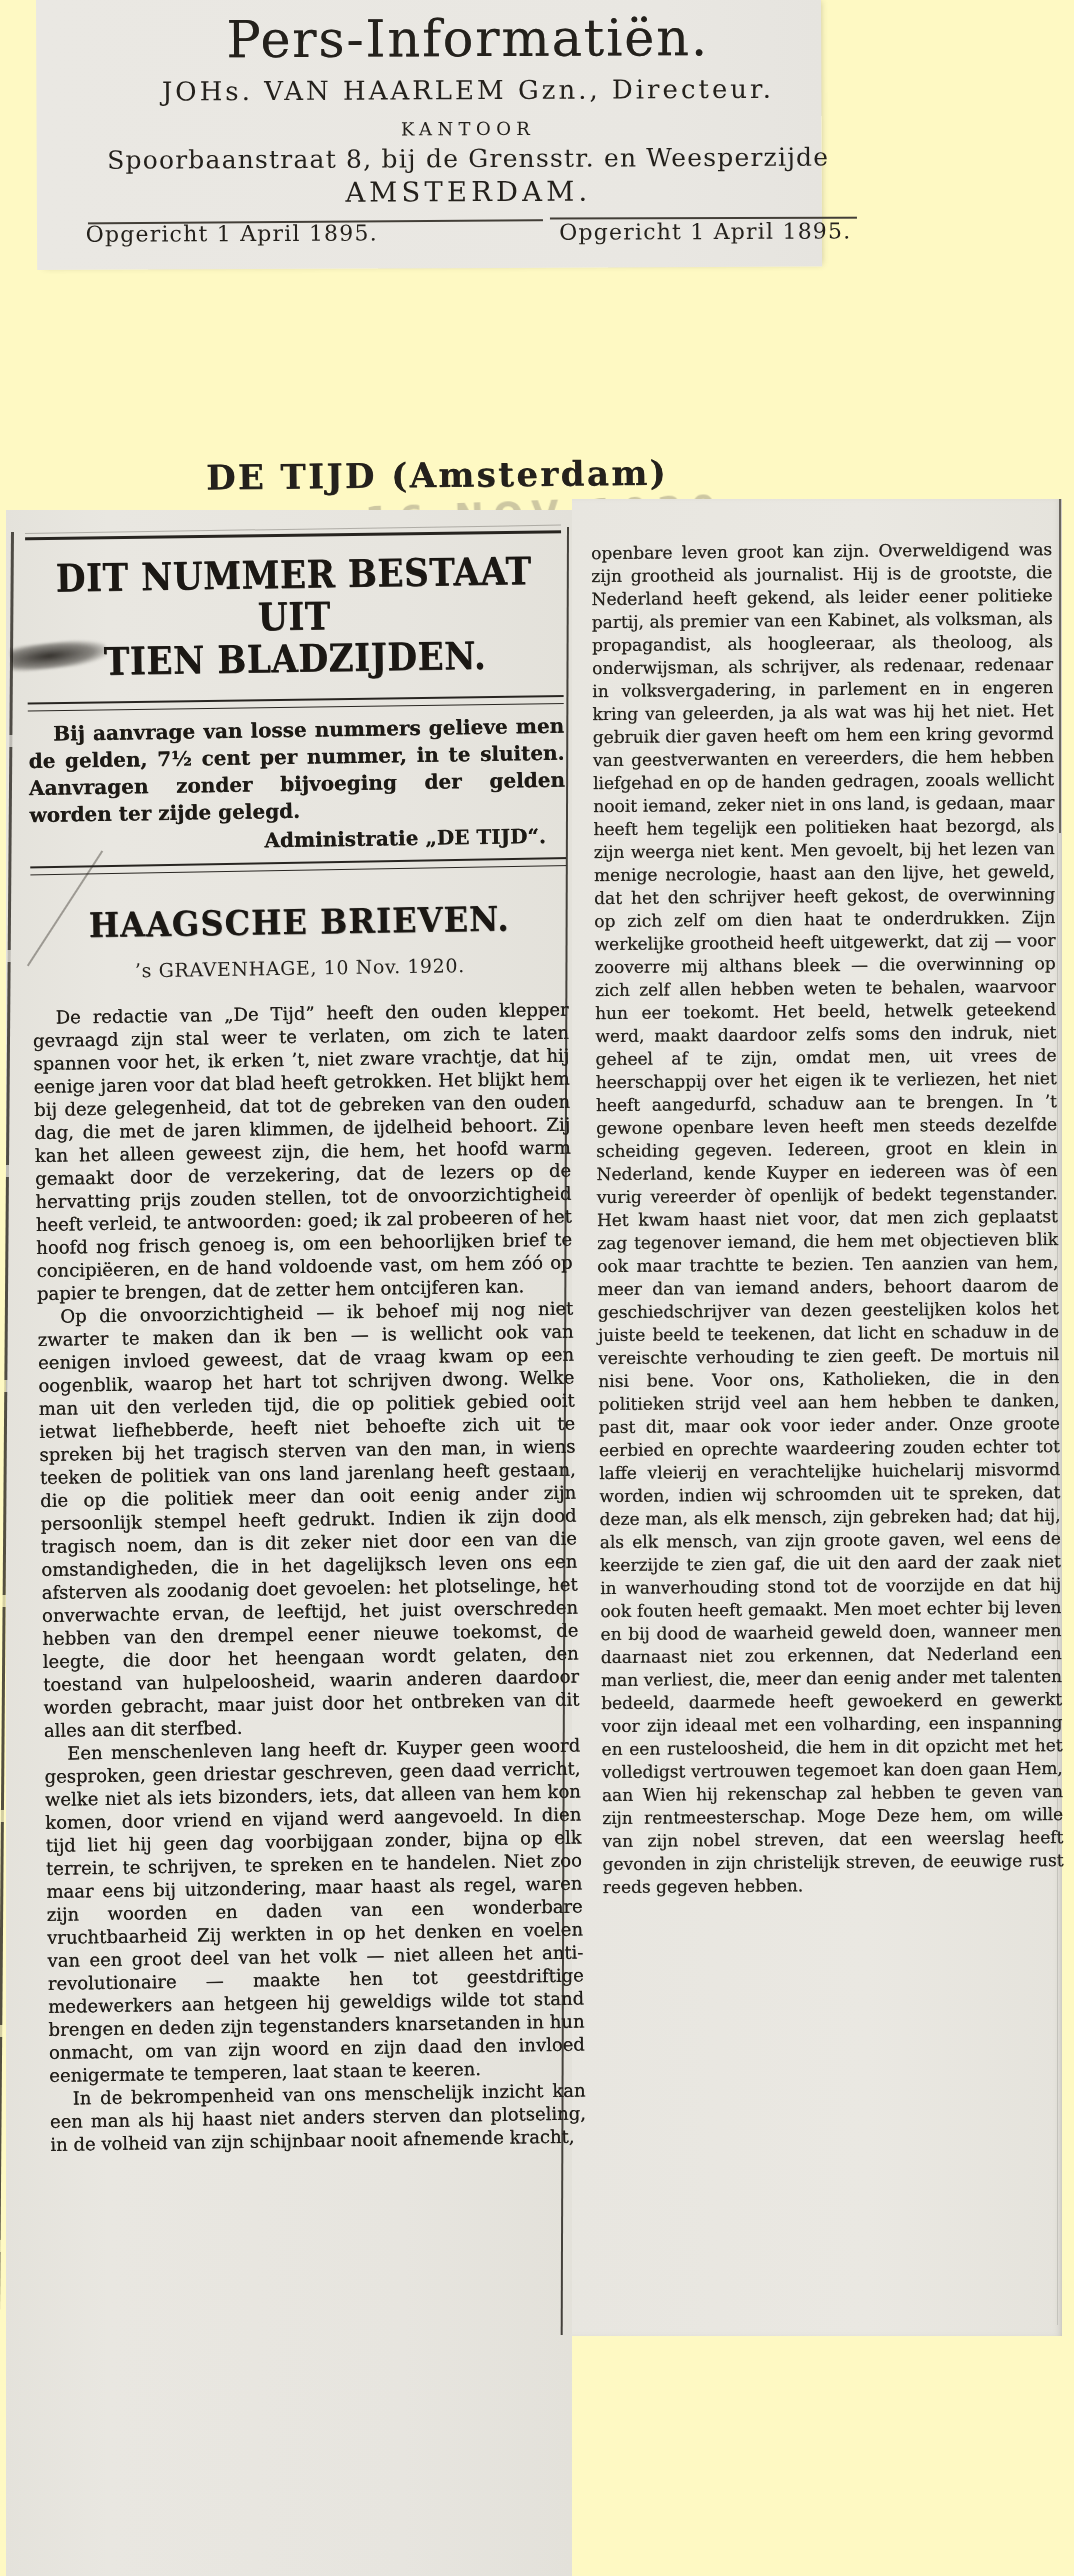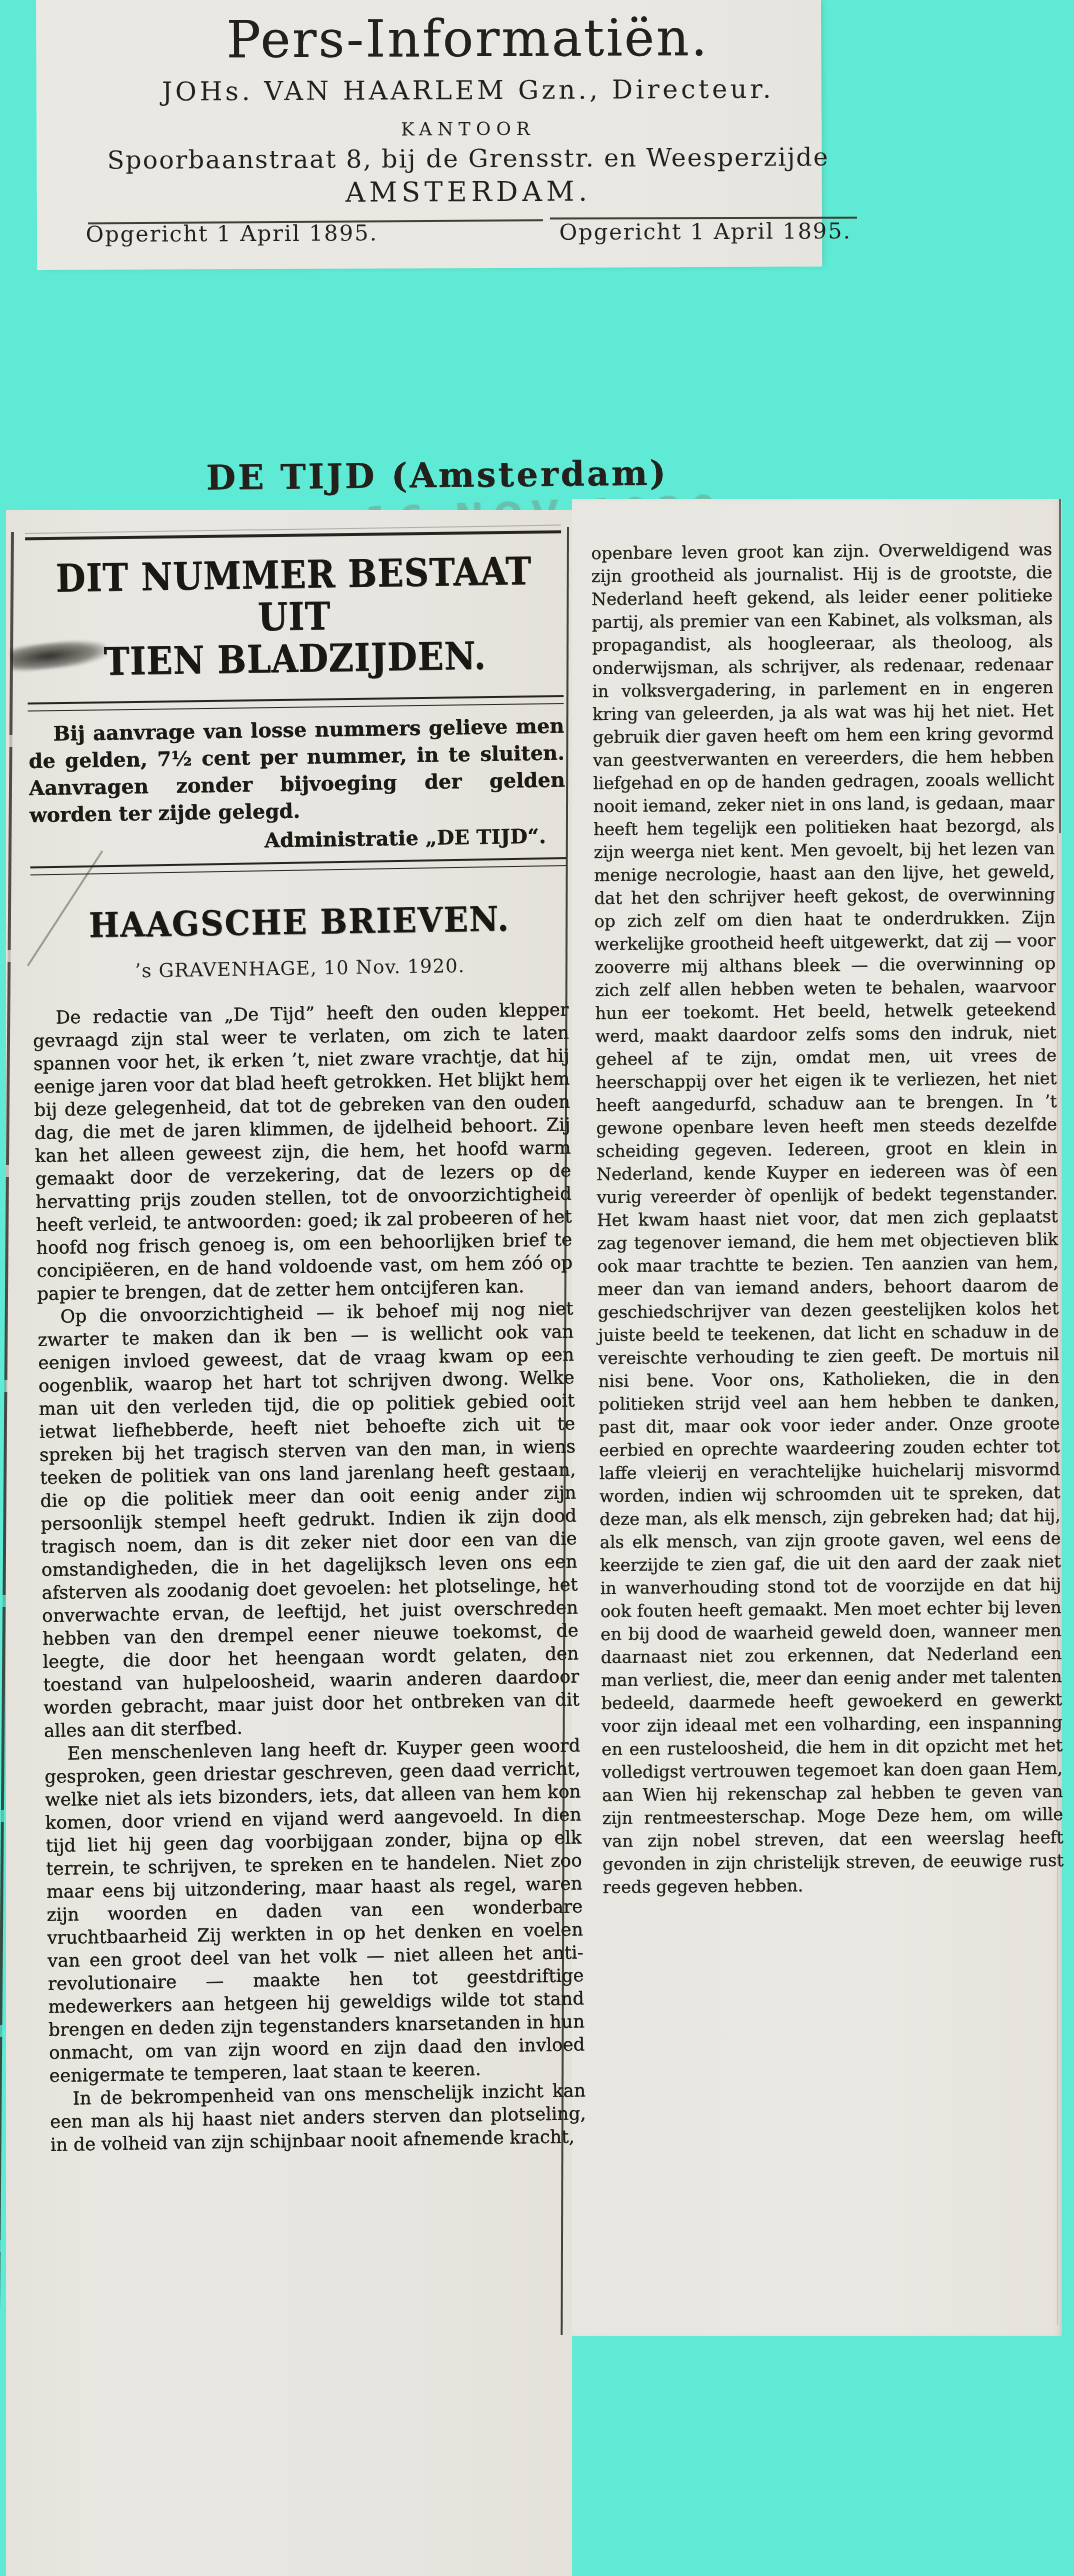--- a/index.html
+++ b/index.html
@@ -1,20 +1,20 @@
 <!DOCTYPE html>
 <html style="font-size:9.5px"><head>
 <meta charset="utf-8">
 <style>
   html,body{margin:0;padding:0;}
   body{background:#d9d7d2;}
   .page{
     position:relative;
     width:1074px;height:2576px;
-    background:#5eead4;
+    background:#fef9c3;
     overflow:hidden;
     font-family:"DejaVu Serif","Liberation Serif",serif;
     color:#24211c;
   }
   
   .header-clip{
     position:absolute;left:36px;top:0;width:785px;height:270px;
     background:linear-gradient(90deg,#eae8e3 0%,#e9e7e2 80%,#e6e4df 100%);
     box-shadow:3.6px 1.2px 6px -3.6px rgba(60,55,45,.25);
     transform:rotate(-0.25deg);transform-origin:top left;

